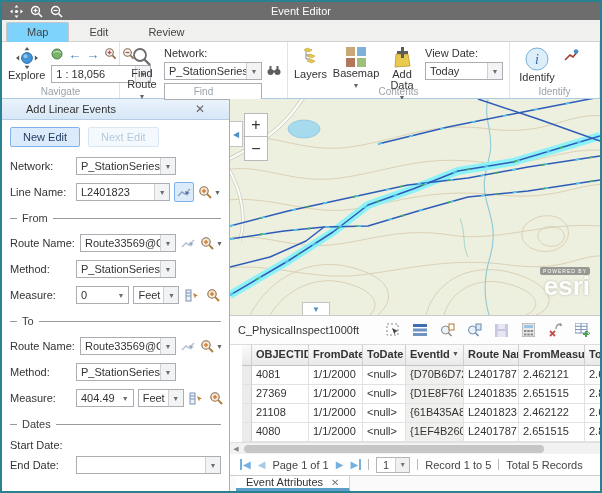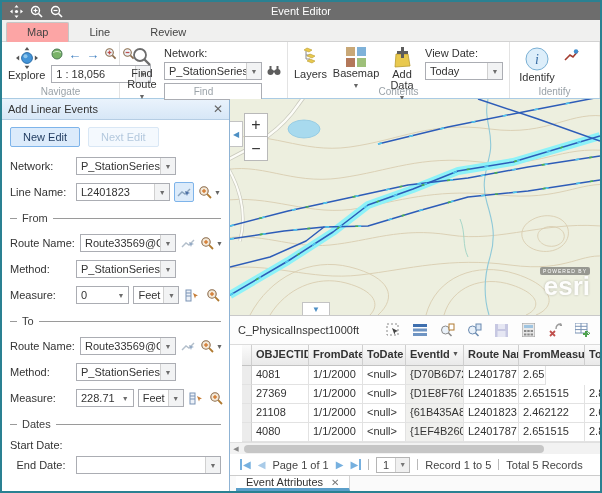--- a/index.html
+++ b/index.html
@@ -8,21 +8,21 @@
   .window { width:602px; height:493px; border:2px solid #2a8192; background:#fff; display:flex; flex-direction:column; overflow:hidden; }
 
   
   .titlebar { height:18px; background:#6d6d6d; display:flex; align-items:center; padding:0 6px; flex:none; position:relative; }
   .tb-ico { width:16px; height:14px; display:flex; align-items:center; justify-content:center; margin-right:4px; }
   .tb-title { position:absolute; left:0; right:0; text-align:center; color:#fff; font-size:11px; }
 
   
   .tabstrip { height:22px; background:#f0f0ef; border-bottom:1px solid #d2d2d2; display:flex; align-items:flex-end; padding:0 4px; flex:none; }
   .tab { padding:3px 20px; color:#444; cursor:default; }
-  .tab.active { background:#fca5a5; border:1px solid #c6c6c6; border-bottom:none; border-radius:2px 2px 0 0; margin-bottom:-1px; padding-bottom:4px; }
+  .tab.active { background:#7dd3fc; border:1px solid #c6c6c6; border-bottom:none; border-radius:2px 2px 0 0; margin-bottom:-1px; padding-bottom:4px; }
 
   
   .ribbon { height:57px; background:#fff; border-bottom:1px solid #aacbe3; display:flex; flex:none; }
   .rgroup { position:relative; border-right:1px solid #e3e3e3; padding:3px 6px 13px 6px; display:flex; align-items:flex-start; gap:6px; }
   .rgroup .glabel { position:absolute; bottom:1px; left:0; right:0; text-align:center; color:#9aa2a8; font-size:10px; }
   .bigbtn { display:flex; flex-direction:column; align-items:center; width:44px; text-align:center; line-height:11px; gap:1px; padding-top:2px; }
   .bigbtn .blab { color:#333; }
   .ddv { font-size:7px; color:#666; }
   .navstack { display:flex; flex-direction:column; gap:3px; padding-top:2px; }
   .navrow { display:flex; align-items:center; gap:5px; }
@@ -32,21 +32,21 @@
   .combo .dd { width:15px; border-left:1px solid #d0d0d0; background:#f2f3f4; color:#6d6d6d; font-size:7px; display:flex; align-items:center; justify-content:center; }
   .txtinput { border:1px solid #abadb3; background:#fff; height:17px; }
   .findcol { display:flex; flex-direction:column; gap:3px; padding-top:2px; }
   .lblsm { color:#333; }
 
   
   .main { flex:1; display:flex; min-height:0; }
 
   
   .panel { width:228px; flex:none; border-right:1px solid #8fb3d4; display:flex; flex-direction:column; background:#fff; }
-  .panel-hdr { height:21px; background:linear-gradient(#eaf3fc,#d7e7f7); border-bottom:1px solid #b5cde4; display:flex; align-items:center; padding:0 6px; flex:none; }
+  .panel-hdr { height:21px; background:linear-gradient(#eaf3fc,#d7e7f7); border-bottom:1px solid #b5cde4; display:flex; align-items:center; padding:0 24px; flex:none; }
   .panel-hdr .ptitle { flex:1; color:#333; }
   .panel-hdr .x { color:#666; font-size:12px; cursor:default; }
   .panel-body { flex:1; padding:7px 8px 5px 8px; display:flex; flex-direction:column; overflow:hidden; }
   .btnrow { display:flex; gap:8px; margin-bottom:10px; }
   .btn { padding:3px 12px; border:1px solid #7eb4ea; background:#dcebfb; color:#1f3a5f; border-radius:2px; }
   .btn.disabled { border-color:#d9e7f5; background:#f4f9fe; color:#b4c9de; }
   .frow { display:flex; align-items:center; margin-bottom:7px; gap:4px; }
   .frow .flab { width:62px; flex:none; }
   .iconbtn { width:21px; height:20px; display:flex; align-items:center; justify-content:center; border:1px solid transparent; border-radius:2px; }
   .iconbtn.active { background:#dcebfa; border-color:#7eb4ea; }
@@ -128,21 +128,21 @@
           <circle cx="5.5" cy="5.5" r="4" fill="none" stroke="#fff" stroke-width="1.4"></circle>
           <line x1="8.5" y1="8.5" x2="12" y2="12" stroke="#fff" stroke-width="1.6"></line>
           <line x1="3.5" y1="5.5" x2="7.5" y2="5.5" stroke="#fff" stroke-width="1.2"></line>
         </svg>
     </span>
     <span class="tb-title">Event Editor</span>
   </div>
 
   <div class="tabstrip">
     <span class="tab active">Map</span>
-    <span class="tab">Line</span>
+    <span class="tab">Edit</span>
     <span class="tab">Review</span>
   </div>
 
   <div class="ribbon">
 
     <div class="rgroup" style="width:118px;">
       <div class="bigbtn">
         <svg width="24" height="22" viewBox="0 0 24 22">
             <g fill="#555">
               <path d="M12 0l2.4 3.2h-4.8z"></path>
@@ -409,21 +409,21 @@
           <span class="flab">Method:</span>
           <div class="combo" style="width:100px;">
             <span class="val">P_StationSeries</span>
             <span class="dd">▼</span>
           </div>
         </div>
 
         <div class="frow">
           <span class="flab">Measure:</span>
           <div class="combo" style="width:68px;">
-            <span class="val">228.71</span>
+            <span class="val">404.49</span>
             <span class="dd" style="border-left:none;background:#fff;">▼</span>
           </div>
           <div class="combo" style="width:46px;">
             <span class="val">Feet</span>
             <span class="dd">▼</span>
           </div>
           <span class="iconbtn">
               <svg width="14" height="13" viewBox="0 0 14 13">
                 <rect x="1" y="1" width="5" height="11" fill="#eef2f8" stroke="#7a93b5"></rect>
                 <line x1="1" y1="4" x2="6" y2="4" stroke="#7a93b5"></line>
@@ -443,21 +443,21 @@
 
         <div class="sect">
             <span class="ln s"></span>
             <span>Dates</span>
             <span class="ln g"></span>
           </div>
 
         <div class="frow" style="margin-bottom:5px;">
           <span class="flab">Start Date:</span>
         </div>
-        <div class="frow" style="margin-bottom:27px;text-align:center;">
+        <div class="frow" style="margin-bottom:27px;">
           <span class="flab">End Date:</span>
           <div class="combo" style="flex:1;">
             <span class="val"></span>
             <span class="dd">▼</span>
           </div>
         </div>
 
         <div>
             <div class="cbrow">
               <span class="cb">✓</span>
@@ -637,20 +637,21 @@
             </div>
           </div>
         <div>
             <div class="grow">
               <div class="gcell gut" style="width: 10px; flex: 0 0 auto;"></div>
               <div class="gcell" style="width: 57px; flex: 0 0 auto;">4081</div>
               <div class="gcell" style="width: 54px; flex: 0 0 auto;">1/1/2000</div>
               <div class="gcell" style="width: 43px; flex: 0 0 auto;">&lt;null&gt;</div>
               <div class="gcell sorted" style="width: 58px; flex: 0 0 auto;">{D70B6D72-3</div>
               <div class="gcell" style="width: 55px; flex: 0 0 auto;">L2401787</div>
+              <div class="gcell" style="width: 66px; flex: 0 0 auto;">2.462121</div>
               <div class="gcell" style="width: 27px; flex: 0 0 auto;">2.6515</div>
             </div>
             <div class="grow">
               <div class="gcell gut" style="width: 10px; flex: 0 0 auto;"></div>
               <div class="gcell" style="width: 57px; flex: 0 0 auto;">27369</div>
               <div class="gcell" style="width: 54px; flex: 0 0 auto;">1/1/2000</div>
               <div class="gcell" style="width: 43px; flex: 0 0 auto;">&lt;null&gt;</div>
               <div class="gcell sorted" style="width: 58px; flex: 0 0 auto;">{D1E8F76D-F</div>
               <div class="gcell" style="width: 55px; flex: 0 0 auto;">L2401835</div>
               <div class="gcell" style="width: 66px; flex: 0 0 auto;">2.651515</div>

